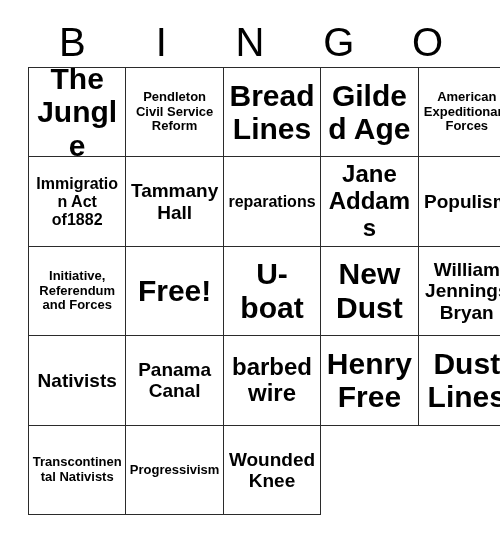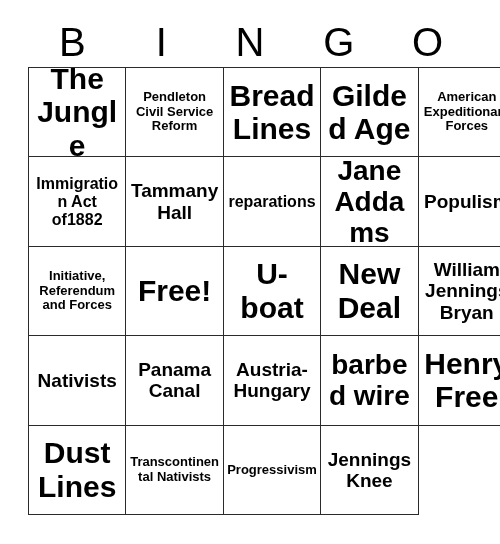--- a/index.html
+++ b/index.html
@@ -68,21 +68,21 @@
   }
   .cell-text {
     display: block;
     width: 100%;
     line-height: 1.12;
     word-wrap: break-word;
     hyphens: none;
   }
   
   .sz-xxl .cell-text { font-size: 30px; }
-  .sz-lg  .cell-text { font-size: 28px; }
+  .sz-lg  .cell-text { font-size: 24px; }
   .sz-md  .cell-text { font-size: 19px; }
   .sz-sm  .cell-text { font-size: 16px; }
   .sz-xs  .cell-text { font-size: 13px; }
   .sz-xxs .cell-text { font-size: 13px; }
 </style>
 </head>
 <body>
 
 <div class="card">
 
@@ -128,47 +128,44 @@
       <div class="cell sz-xs">
         <span class="cell-text">Initiative, Referendum and Forces</span>
       </div>
       <div class="cell sz-xxl">
         <span class="cell-text">Free!</span>
       </div>
       <div class="cell sz-xxl">
         <span class="cell-text">U-boat</span>
       </div>
       <div class="cell sz-xxl">
-        <span class="cell-text">New Deal</span>
+        <span class="cell-text">New Dust</span>
       </div>
       <div class="cell sz-md">
         <span class="cell-text">William Jennings Bryan</span>
       </div>
       <div class="cell sz-md">
         <span class="cell-text">Nativists</span>
       </div>
       <div class="cell sz-md">
         <span class="cell-text">Panama Canal</span>
-      </div>
-      <div class="cell sz-md">
-        <span class="cell-text">Austria-Hungary</span>
       </div>
       <div class="cell sz-lg">
         <span class="cell-text">barbed wire</span>
       </div>
       <div class="cell sz-xxl">
         <span class="cell-text">Henry Free</span>
       </div>
       <div class="cell sz-xxl">
         <span class="cell-text">Dust Lines</span>
       </div>
       <div class="cell sz-xxs">
         <span class="cell-text">Transcontinental Nativists</span>
       </div>
       <div class="cell sz-xs">
         <span class="cell-text">Progressivism</span>
       </div>
       <div class="cell sz-md">
-        <span class="cell-text">Jennings Knee</span>
+        <span class="cell-text">Wounded Knee</span>
       </div>
     </div>
 
 </div>
 
 </body></html>

